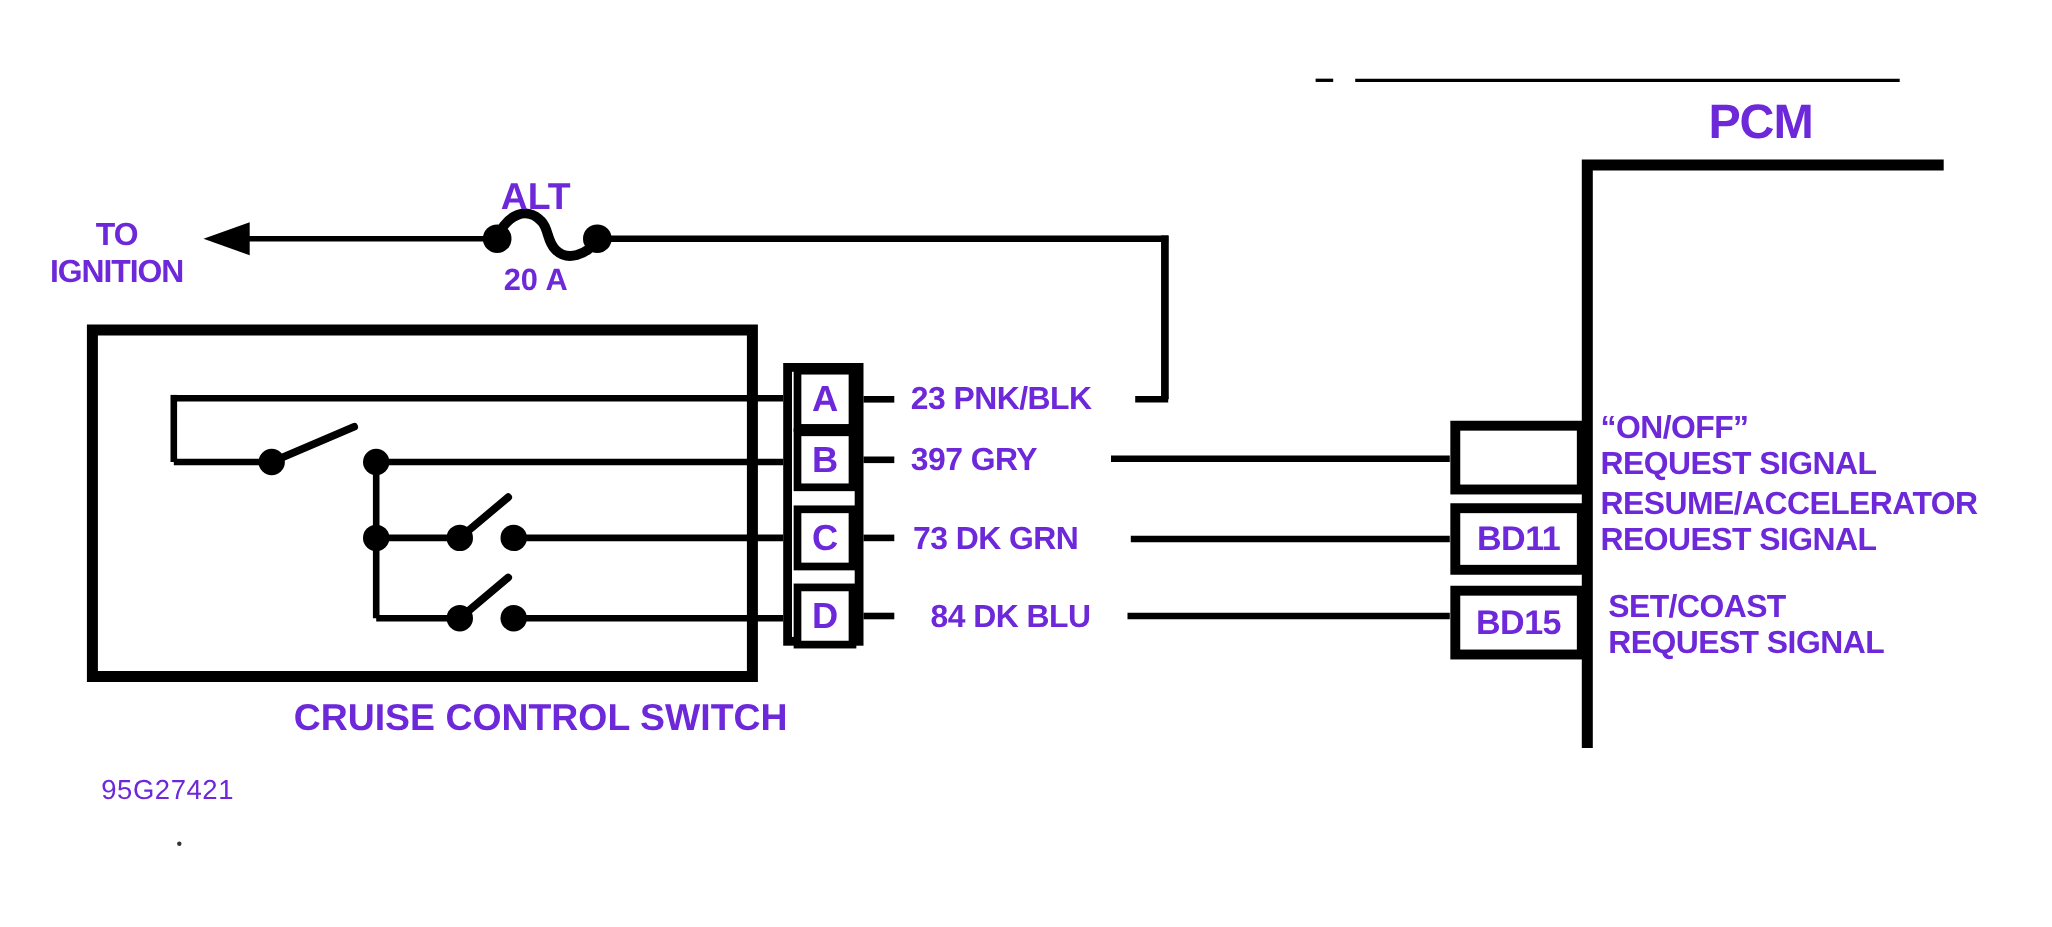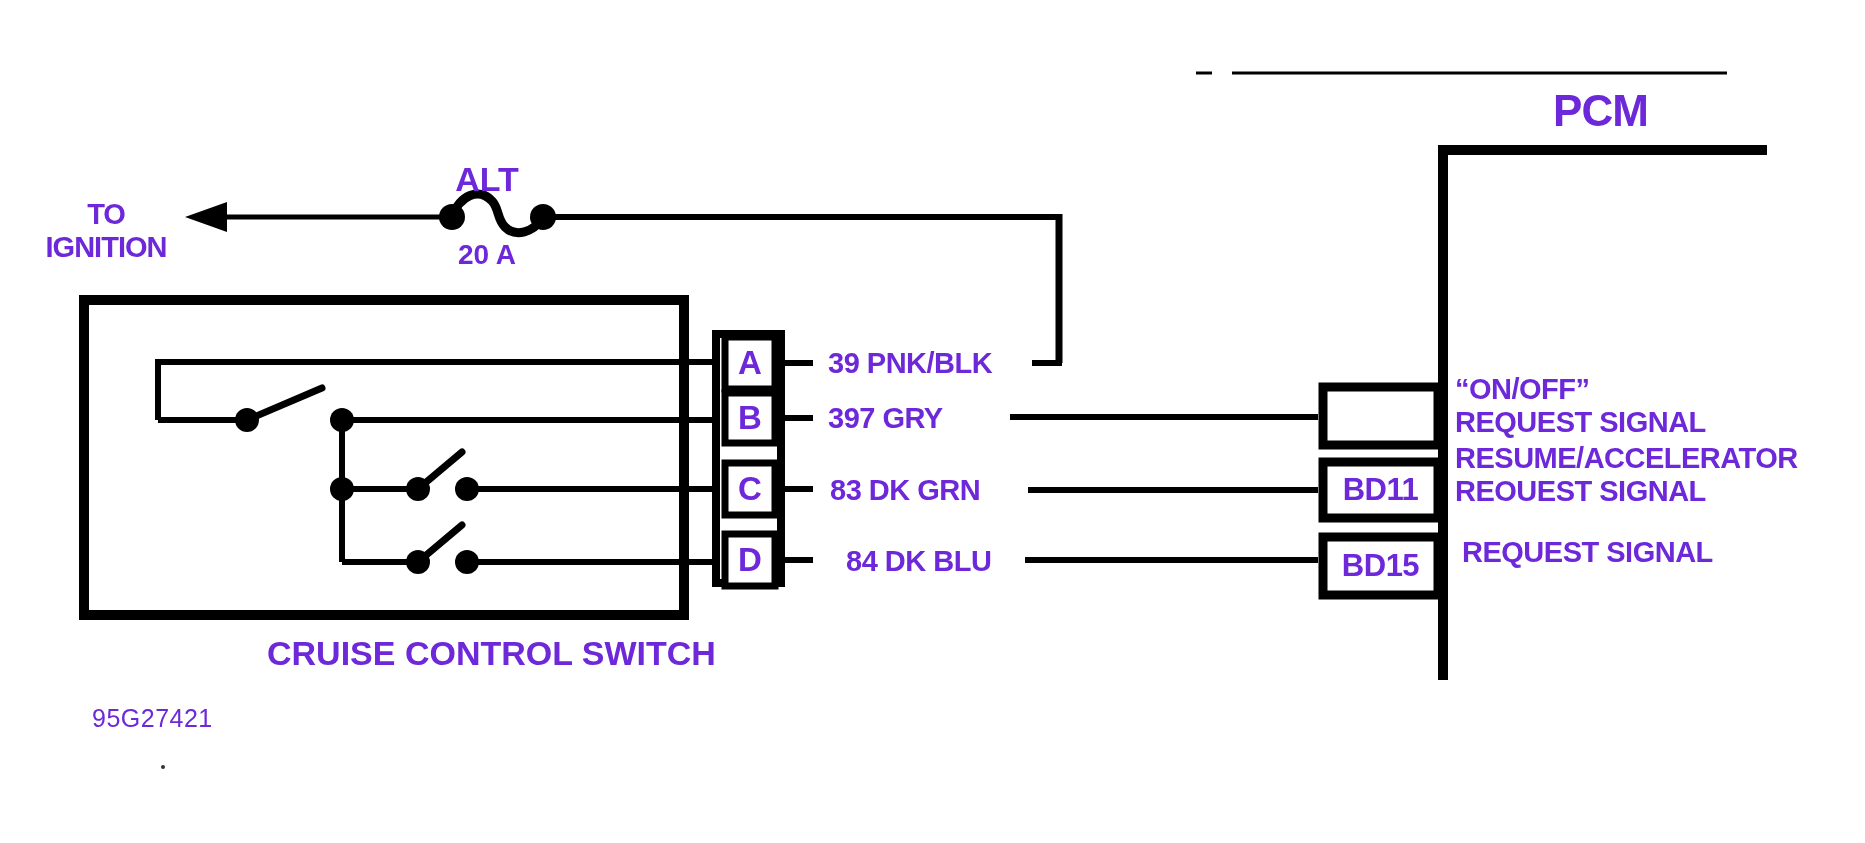--- a/index.html
+++ b/index.html
@@ -98,36 +98,37 @@
   </div>
 
   <div class="lbl fuse-name center" style="left:441px;top:160px;width:92px;">ALT</div>
   <div class="lbl fuse-rating center" style="left:437px;top:239px;width:100px;">20 A</div>
 
   <div class="lbl pin-letter center" style="left:725px;top:337px;line-height:52px;">A</div>
   <div class="lbl pin-letter center" style="left:725px;top:393px;line-height:50px;">B</div>
   <div class="lbl pin-letter center" style="left:725px;top:463px;line-height:52px;">C</div>
   <div class="lbl pin-letter center" style="left:725px;top:534px;line-height:52px;">D</div>
 
-  <div class="lbl wire-lbl" style="left:828px;top:348px;">39 PNK/BLK</div>
+  <div class="lbl wire-lbl" style="left:828px;top:348px;">23 PNK/BLK</div>
   <div class="lbl wire-lbl" style="left:828px;top:403px;">397 GRY</div>
-  <div class="lbl wire-lbl" style="left:830px;top:475px;">83 DK GRN</div>
+  <div class="lbl wire-lbl" style="left:830px;top:475px;">73 DK GRN</div>
   <div class="lbl wire-lbl" style="left:830px;top:546px;margin-left:16px;">84 DK BLU</div>
 
   <div class="lbl bd-lbl center" style="left:1323px;top:462px;line-height:56px;">BD11</div>
   <div class="lbl bd-lbl center" style="left:1323px;top:537px;line-height:58px;">BD15</div>
 
   <div class="lbl signal" style="left:1455px;top:373px;">
     <div>“ON/OFF”</div>
     <div>REQUEST SIGNAL</div>
   </div>
   <div class="lbl signal" style="left:1455px;top:442px;">
     <div>RESUME/ACCELERATOR</div>
     <div>REOUEST SIGNAL</div>
   </div>
   <div class="lbl signal" style="left:1462px;top:536px;">
+    <div>SET/COAST</div>
     <div>REQUEST SIGNAL</div>
   </div>
 
   <div class="lbl switch-lbl center" style="left:227px;top:634px;width:410px;margin-left:40px;">CRUISE CONTROL SWITCH</div>
   <div class="lbl fig-id" style="left:92px;top:704px;">95G27421</div>
 
 </div>
 
 </body></html>

